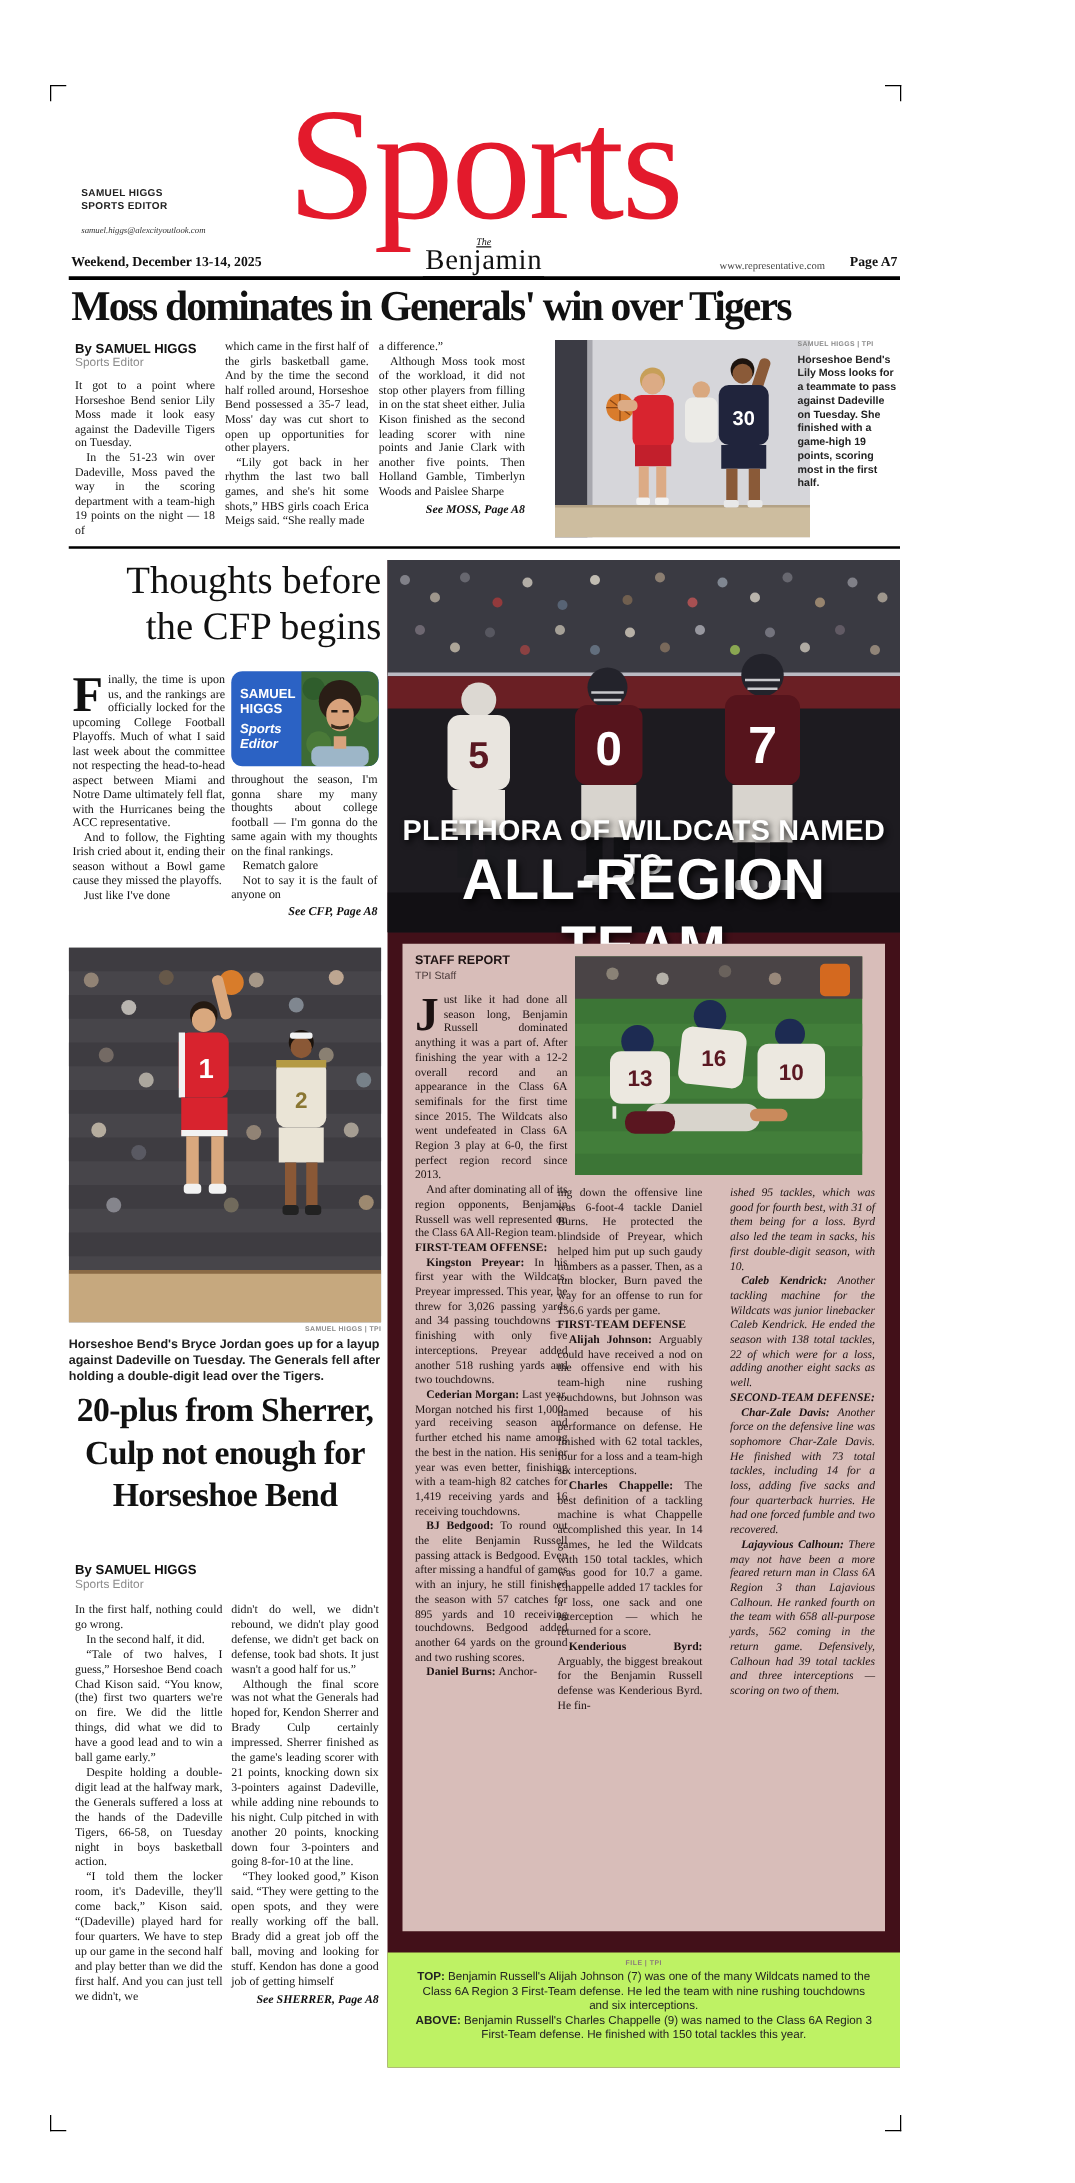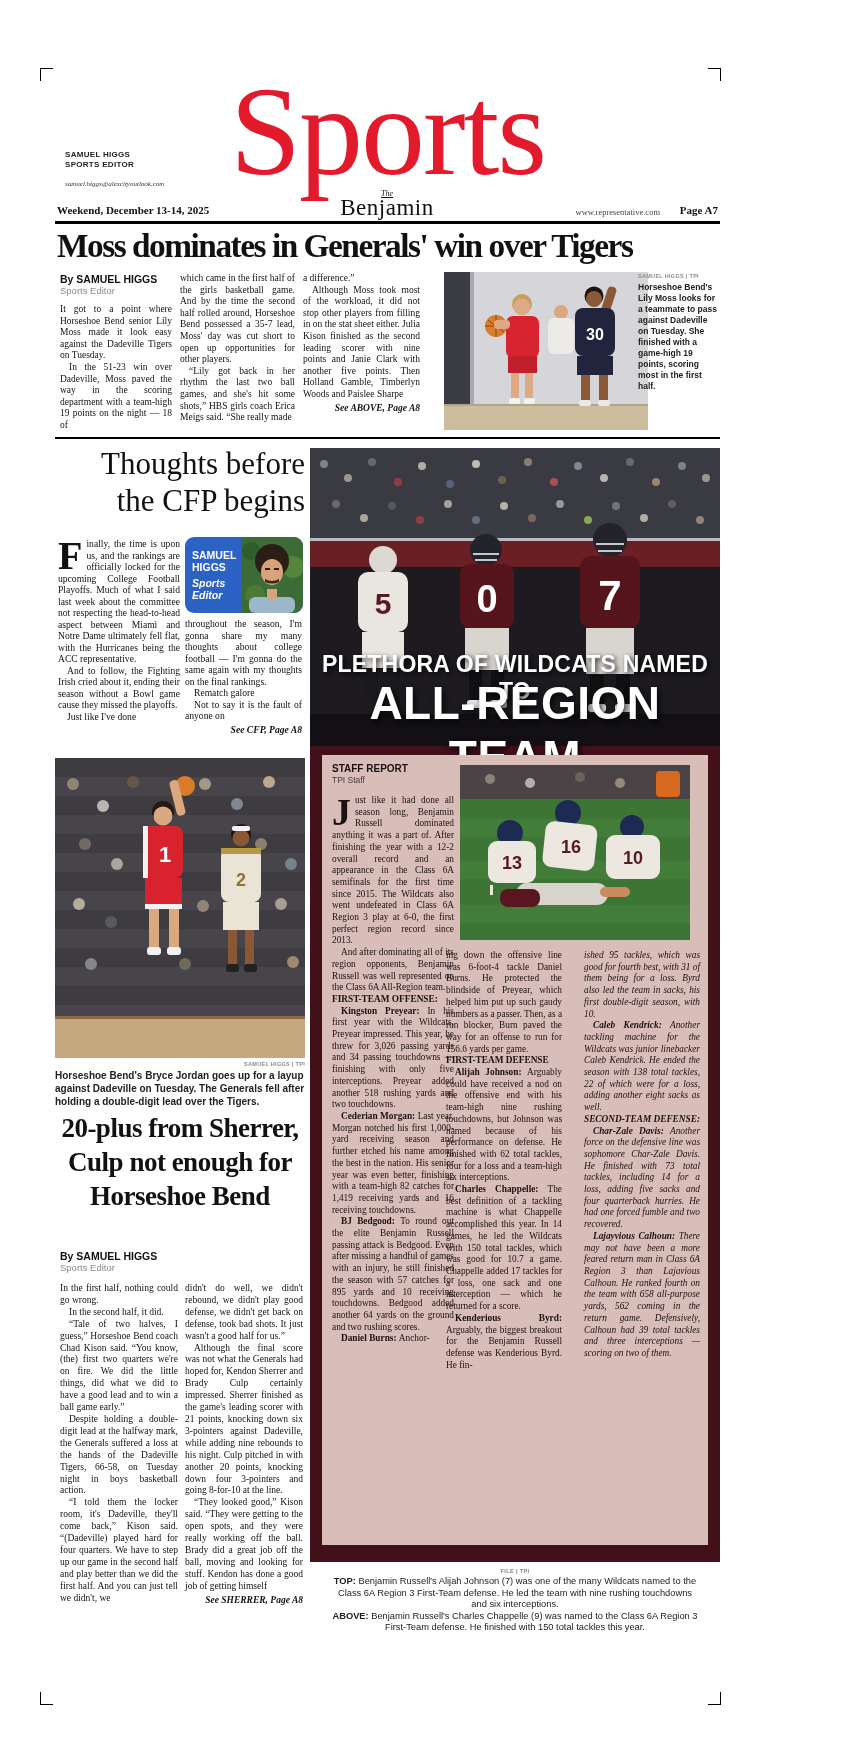--- a/index.html
+++ b/index.html
@@ -69,21 +69,21 @@
              text-shadow:2px 2px 5px rgba(0,0,0,.85);}
   .bh-title{position:absolute;left:0;top:228px;width:410px;text-align:center;color:#fff;
             font-weight:bold;font-size:46px;letter-spacing:.5px;
             text-shadow:2px 3px 6px rgba(0,0,0,.85);}
   .pinkpanel{position:absolute;left:12px;top:307px;width:386px;height:790px;background:#d8bdb9;
              overflow:hidden;}
   .staffreport{position:absolute;left:10px;top:8px;font-size:10px;font-weight:bold;color:#1c1212;}
   .staffsub{position:absolute;left:10px;top:20px;font-size:8.5px;color:#4a3a3a;}
   .wc-drop{float:left;font-size:38px;line-height:30px;font-weight:bold;padding:2px 4px 0 0;color:#1c1212;}
 
-  .footercap{position:absolute;left:0;top:1114px;width:410px;height:92px;background:#ffffff;}
+  .footercap{position:absolute;left:0;top:1114px;width:410px;height:92px;background:#bef264;}
   .footercap .file{text-align:center;font-family:"Liberation Sans",sans-serif;font-size:5.5px;
                    font-weight:bold;color:#8a7a7a;margin-top:6px;letter-spacing:.4px;}
   .footercap .ncol{margin:2px auto 0;width:372px;font-family:"Liberation Sans",sans-serif;
                    font-size:9.3px;line-height:11.5px;color:#222;}
   .footercap .ncol p{text-indent:0;text-align:center;}
 
   
   .sh-headline{left:55px;top:1112px;width:250px;text-align:center;font-size:27px;line-height:1.25;
                font-weight:bold;letter-spacing:-.5px;}
 
@@ -127,21 +127,21 @@
       <p>It got to a point where Horseshoe Bend senior Lily Moss made it look easy against the Dadeville Tigers on Tuesday.</p>
       <p>In the 51-23 win over Dadeville, Moss paved the way in the scoring department with a team-high 19 points on the night — 18 of</p>
     </div>
   <div class="abs ncol moss-col" style="left:180px;top:273px;width:115px;">
       <p>which came in the first half of the girls basketball game. And by the time the second half rolled around, Horseshoe Bend possessed a 35-7 lead, Moss' day was cut short to open up opportunities for other players.</p>
       <p>“Lily got back in her rhythm the last two ball games, and she's hit some shots,” HBS girls coach Erica Meigs said. “She really made</p>
     </div>
   <div class="abs ncol moss-col" style="left:303px;top:273px;width:117px;">
       <p>a difference.”</p>
       <p>Although Moss took most of the workload, it did not stop other players from filling in on the stat sheet either. Julia Kison finished as the second leading scorer with nine points and Janie Clark with another five points. Then Holland Gamble, Timberlyn Woods and Paislee Sharpe</p>
-      <p class="see">See ABOVE, Page A8</p>
+      <p class="see">See MOSS, Page A8</p>
     </div>
 
   <div class="abs" style="left:428px;top:272px;width:204px;height:158px;padding-left:16px;">
     <svg width="204" height="158" viewBox="0 0 204 158">
       <rect width="204" height="158" fill="#d6d6da"></rect>
       <rect width="26" height="158" fill="#3b3b44"></rect>
       <rect x="26" width="4" height="158" fill="#a8a8ae"></rect>
       <rect y="132" width="204" height="26" fill="#cdbd9f"></rect>
       <rect y="132" width="204" height="2" fill="#b3a286"></rect>
 

